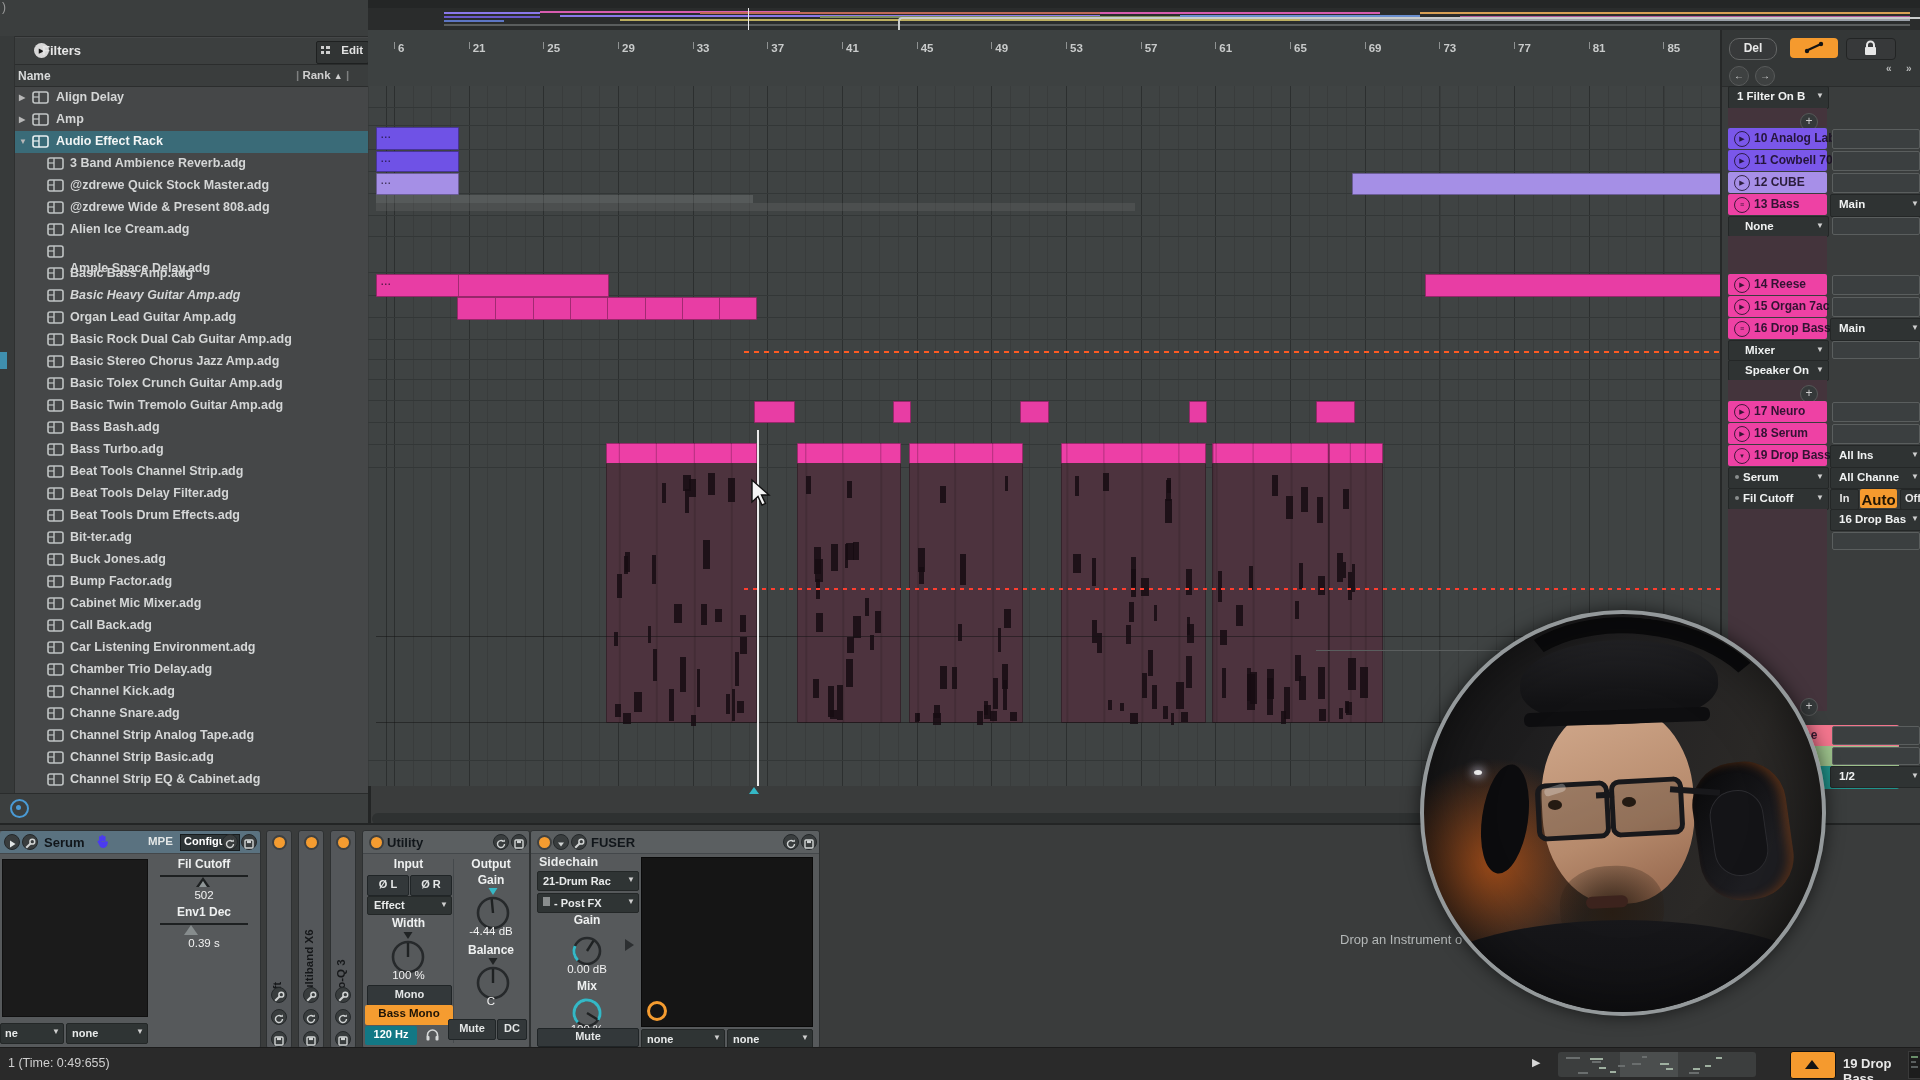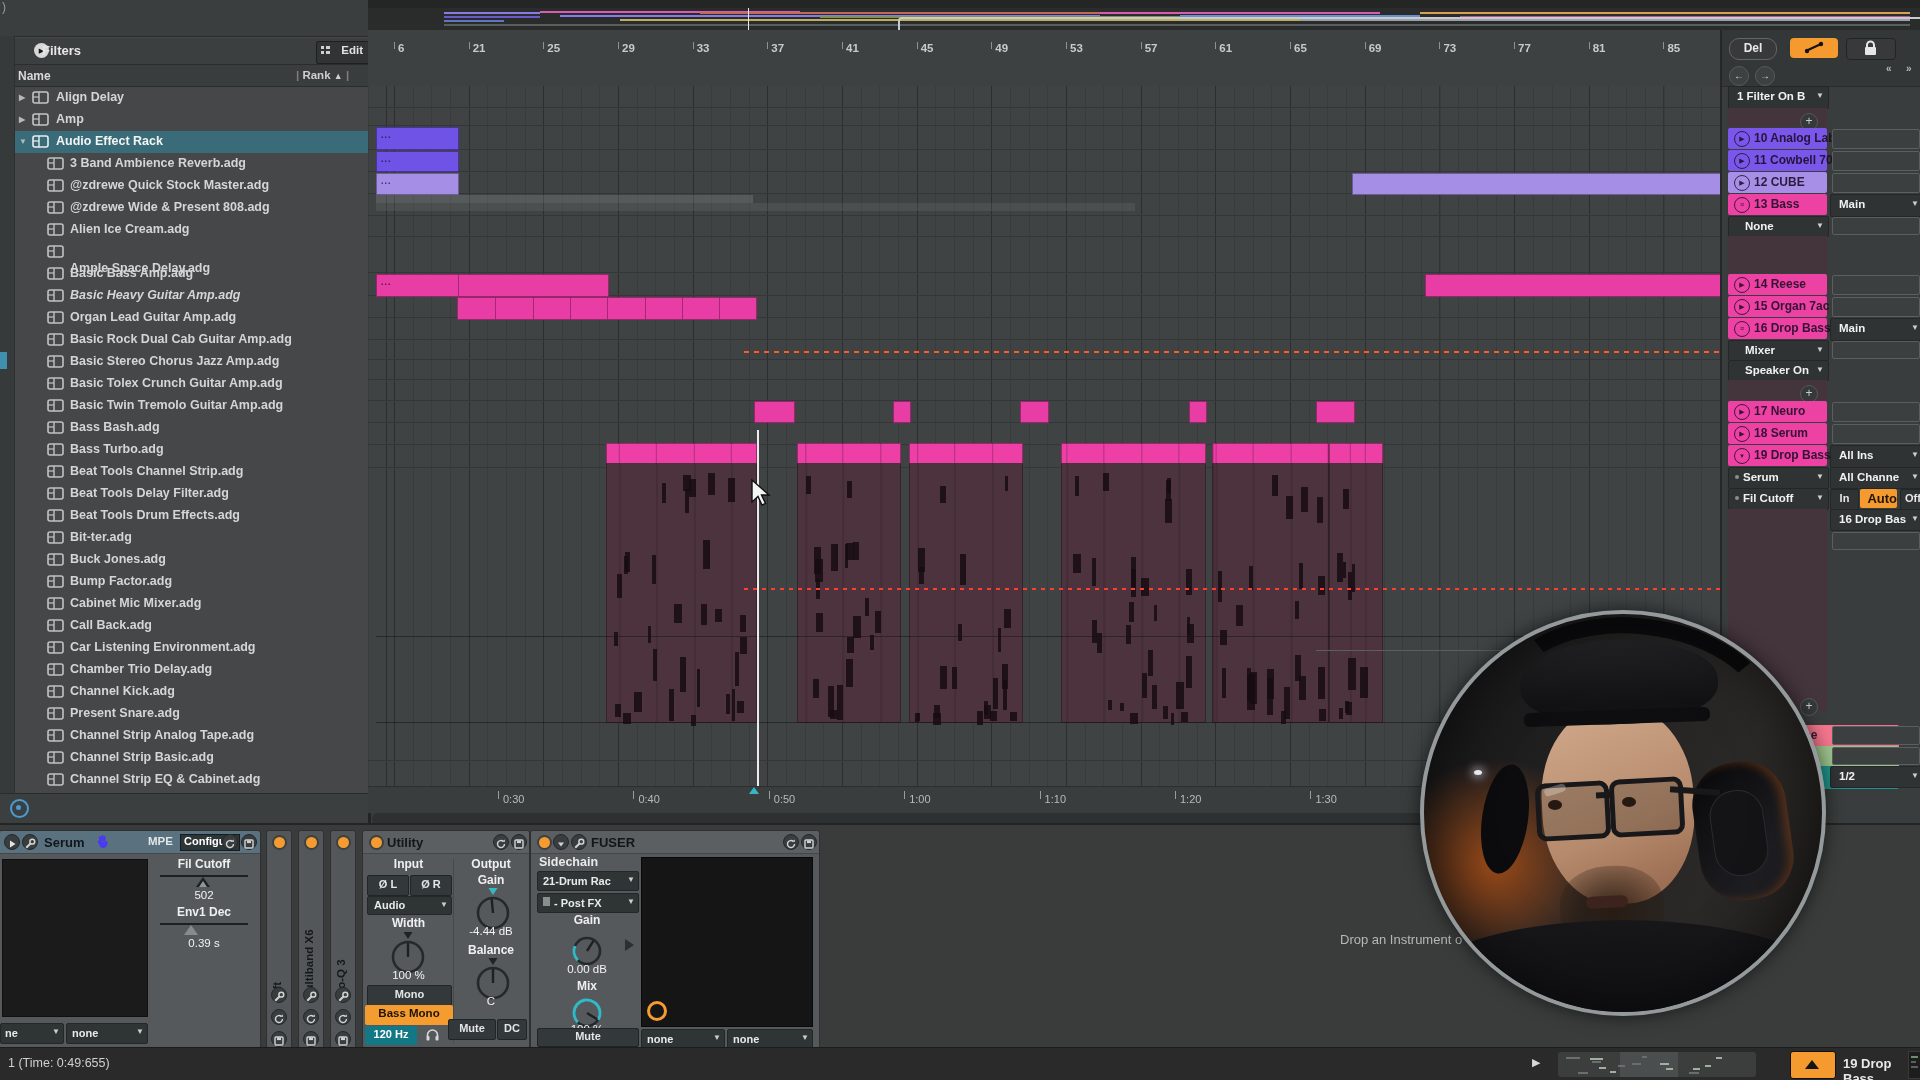--- a/index.html
+++ b/index.html
@@ -370,21 +370,21 @@
               <line x1="1" y1="6" x2="7" y2="6" stroke="#bfc3c3" stroke-width="1.2"></line>
             </svg></div>
           <div class="b-label" style="left: 56px;">Channel Kick.adg</div>
         </div>
         <div class="b-row" style="top: 616px;">
           <div class="b-ico" style="left: 33px;"><svg width="17" height="13" viewBox="0 0 17 13">
               <rect x="1" y="1" width="15" height="11" rx="2" fill="none" stroke="#bfc3c3" stroke-width="1.6"></rect>
               <line x1="7" y1="1" x2="7" y2="12" stroke="#bfc3c3" stroke-width="1.4"></line>
               <line x1="1" y1="6" x2="7" y2="6" stroke="#bfc3c3" stroke-width="1.2"></line>
             </svg></div>
-          <div class="b-label" style="left: 56px;">Present Snare.adg</div>
+          <div class="b-label" style="left: 56px;">Channe Snare.adg</div>
         </div>
         <div class="b-row" style="top: 638px;">
           <div class="b-ico" style="left: 33px;"><svg width="17" height="13" viewBox="0 0 17 13">
               <rect x="1" y="1" width="15" height="11" rx="2" fill="none" stroke="#bfc3c3" stroke-width="1.6"></rect>
               <line x1="7" y1="1" x2="7" y2="12" stroke="#bfc3c3" stroke-width="1.4"></line>
               <line x1="1" y1="6" x2="7" y2="6" stroke="#bfc3c3" stroke-width="1.2"></line>
             </svg></div>
           <div class="b-label" style="left: 56px;">Channel Strip Analog Tape.adg</div>
         </div>
         <div class="b-row" style="top: 660px;">
@@ -678,38 +678,20 @@
         <div class="abs" style="left: 7px; top: 90px; width: 6px; height: 29px; background: rgba(22, 12, 18, 0.85);"></div>
         <div class="abs" style="left: 9px; top: 245px; width: 4px; height: 11px; background: rgba(22, 12, 18, 0.85);"></div>
         <div class="abs" style="left: 30px; top: 204px; width: 8px; height: 31px; background: rgba(22, 12, 18, 0.85);"></div>
       </div>
       <div class="abs" style="left: 8px; top: 550px; width: 1344px; height: 1px; background: rgba(18, 18, 18, 0.5); z-index: 31;"></div>
       <div class="abs" style="left: 8px; top: 636px; width: 1344px; height: 1px; background: rgba(18, 18, 18, 0.5); z-index: 31;"></div>
       <div class="abs" style="left: 948px; top: 564px; width: 262px; height: 1px; background: rgb(90, 94, 94); z-index: 31;"></div>
       <div class="dashline" style="top: 265px;"></div>
       <div class="dashline" style="top: 502px; background-image: repeating-linear-gradient(90deg, rgb(255, 61, 46) 0px, rgb(255, 61, 46) 4px, transparent 4px, transparent 9px);"></div>
     </div>
-  <div id="time-ruler" class="abs">
-    <div id="time-labels">
-        <div class="ttick abs" style="left: 130px;"></div>
-        <div class="tlabel abs" style="left: 135px;">0:30</div>
-        <div class="ttick abs" style="left: 265.4px;"></div>
-        <div class="tlabel abs" style="left: 270.4px;">0:40</div>
-        <div class="ttick abs" style="left: 400.8px;"></div>
-        <div class="tlabel abs" style="left: 405.8px;">0:50</div>
-        <div class="ttick abs" style="left: 536.2px;"></div>
-        <div class="tlabel abs" style="left: 541.2px;">1:00</div>
-        <div class="ttick abs" style="left: 671.6px;"></div>
-        <div class="tlabel abs" style="left: 676.6px;">1:10</div>
-        <div class="ttick abs" style="left: 807px;"></div>
-        <div class="tlabel abs" style="left: 812px;">1:20</div>
-        <div class="ttick abs" style="left: 942.4px;"></div>
-        <div class="tlabel abs" style="left: 947.4px;">1:30</div>
-      </div>
-  </div>
   <div id="play-tri" class="abs"></div>
   <div id="scrollstrip" class="abs"></div>
   <div id="playhead" class="abs"></div>
 
   <div id="rpanel" class="abs">
     <div id="rp-head" class="abs">
       <div id="del-btn" class="abs">Del</div>
       <div id="draw-btn" class="abs">
         <svg width="48" height="20">
             <circle cx="17" cy="13" r="2.2" fill="#141414"></circle>
@@ -819,21 +801,21 @@
         <div class="rp-dd" style="left: 108px; top: 381px; width: 92px; height: 20px;">
           <div class="abs" style="left: 8px; top: 2.5px;">All Channe</div>
           <div class="dd-arr abs">▼</div>
         </div>
         <div class="rp-dd" style="left: 6px; top: 402px; width: 99px; height: 20px;">
           <div class="abs" style="left: 6px; top: 7px; width: 4px; height: 4px; border-radius: 50%; background: rgb(138, 142, 142);"></div>
           <div class="abs" style="left: 14px; top: 2.5px;">Fil Cutoff</div>
           <div class="dd-arr abs">▼</div>
         </div>
         <div class="abs" style="left: 108px; top: 403px; width: 27px; height: 17px; border-radius: 2px; text-align: center; font-weight: bold; font-size: 11px; padding-top: 2px; background: rgb(47, 51, 51); border: 1px solid rgb(36, 39, 39); color: rgb(232, 232, 232);">In</div>
-        <div class="abs" style="left: 138px; top: 403px; width: 37px; height: 17px; border-radius: 2px; text-align: right; font-weight: bold; font-size: 13px; padding-top: 2px; background: rgb(245, 154, 46); color: rgb(32, 21, 5);">Auto</div>
+        <div class="abs" style="left: 138px; top: 403px; width: 37px; height: 17px; border-radius: 2px; text-align: center; font-weight: bold; font-size: 15px; padding-top: 2px; background: rgb(245, 154, 46); color: rgb(32, 21, 5);">Auto</div>
         <div class="abs" style="left: 178px; top: 403px; width: 24px; height: 17px; border-radius: 2px; text-align: center; font-weight: bold; font-size: 11px; padding-top: 2px; background: rgb(47, 51, 51); border: 1px solid rgb(36, 39, 39); color: rgb(232, 232, 232);">Off</div>
         <div class="rp-gap" style="left: 6px; top: 423px; width: 99px; height: 202px;"></div>
         <div class="plus-circ" style="left: 78px; top: 612px;">+</div>
         <div class="rp-dd" style="left: 108px; top: 423px; width: 92px; height: 20px;">
           <div class="abs" style="left: 8px; top: 2.5px;">16 Drop Bas</div>
           <div class="dd-arr abs">▼</div>
         </div>
         <div class="rp-empty" style="left: 110px; top: 446px; width: 86px; height: 16px;"></div>
         <div class="abs" style="left: 6px; top: 639px; width: 99px; height: 20px; background: rgb(242, 117, 141); border-radius: 2px; color: rgba(25, 12, 35, 0.85); font-weight: bold; font-size: 12px; padding: 3px 0px 0px 72px;">ine</div>
         <div class="rp-empty" style="left: 110px; top: 640px; width: 86px; height: 17px;"></div>
@@ -916,21 +898,21 @@
                 <rect x="2" y="2" width="8" height="8" rx="1" fill="none" stroke="#d0d3d3" stroke-width="1.4"></rect>
                 <rect x="4" y="2.5" width="4" height="2.6" fill="#d0d3d3"></rect>
               </svg></span>
           </div>
         </div>
     <div class="abs" style="left: 90px; top: 28px; width: 1px; height: 184px; background: rgb(69, 73, 76);"></div>
         <div class="dlabel" style="left: 4px; top: 26px; width: 83px;">Input</div>
         <div class="dbtn" style="left: 4px; top: 44px; width: 40px; height: 17px; padding-top: 2px;">Ø L</div>
         <div class="dbtn" style="left: 47px; top: 44px; width: 40px; height: 17px; padding-top: 2px;">Ø R</div>
         <div class="dd" style="left: 4px; top: 65px; width: 83px; height: 17px;">
-          <div class="abs" style="left: 6px; top: 2px;">Audio</div>
+          <div class="abs" style="left: 6px; top: 2px;">Effect</div>
           <div class="dd-arr abs">▼</div>
         </div>
         <div class="dlabel" style="left: 4px; top: 85px; width: 83px;">Width</div>
         <div class="abs" style="left: 27px; top: 100px;"><svg width="36" height="44" style="overflow:visible">
             <g transform="translate(0,8)">
               <circle cx="18" cy="18" r="15" fill="none" stroke="#26292b" stroke-width="2.6"></circle>
               <line x1="18" y1="18" x2="18.0" y2="4.0" stroke="#1e2122" stroke-width="2.4"></line>
               <path d="M13.5 -7 L22.5 -7 L18 0 Z" fill="#202324"></path>
             </g>
           </svg></div>

